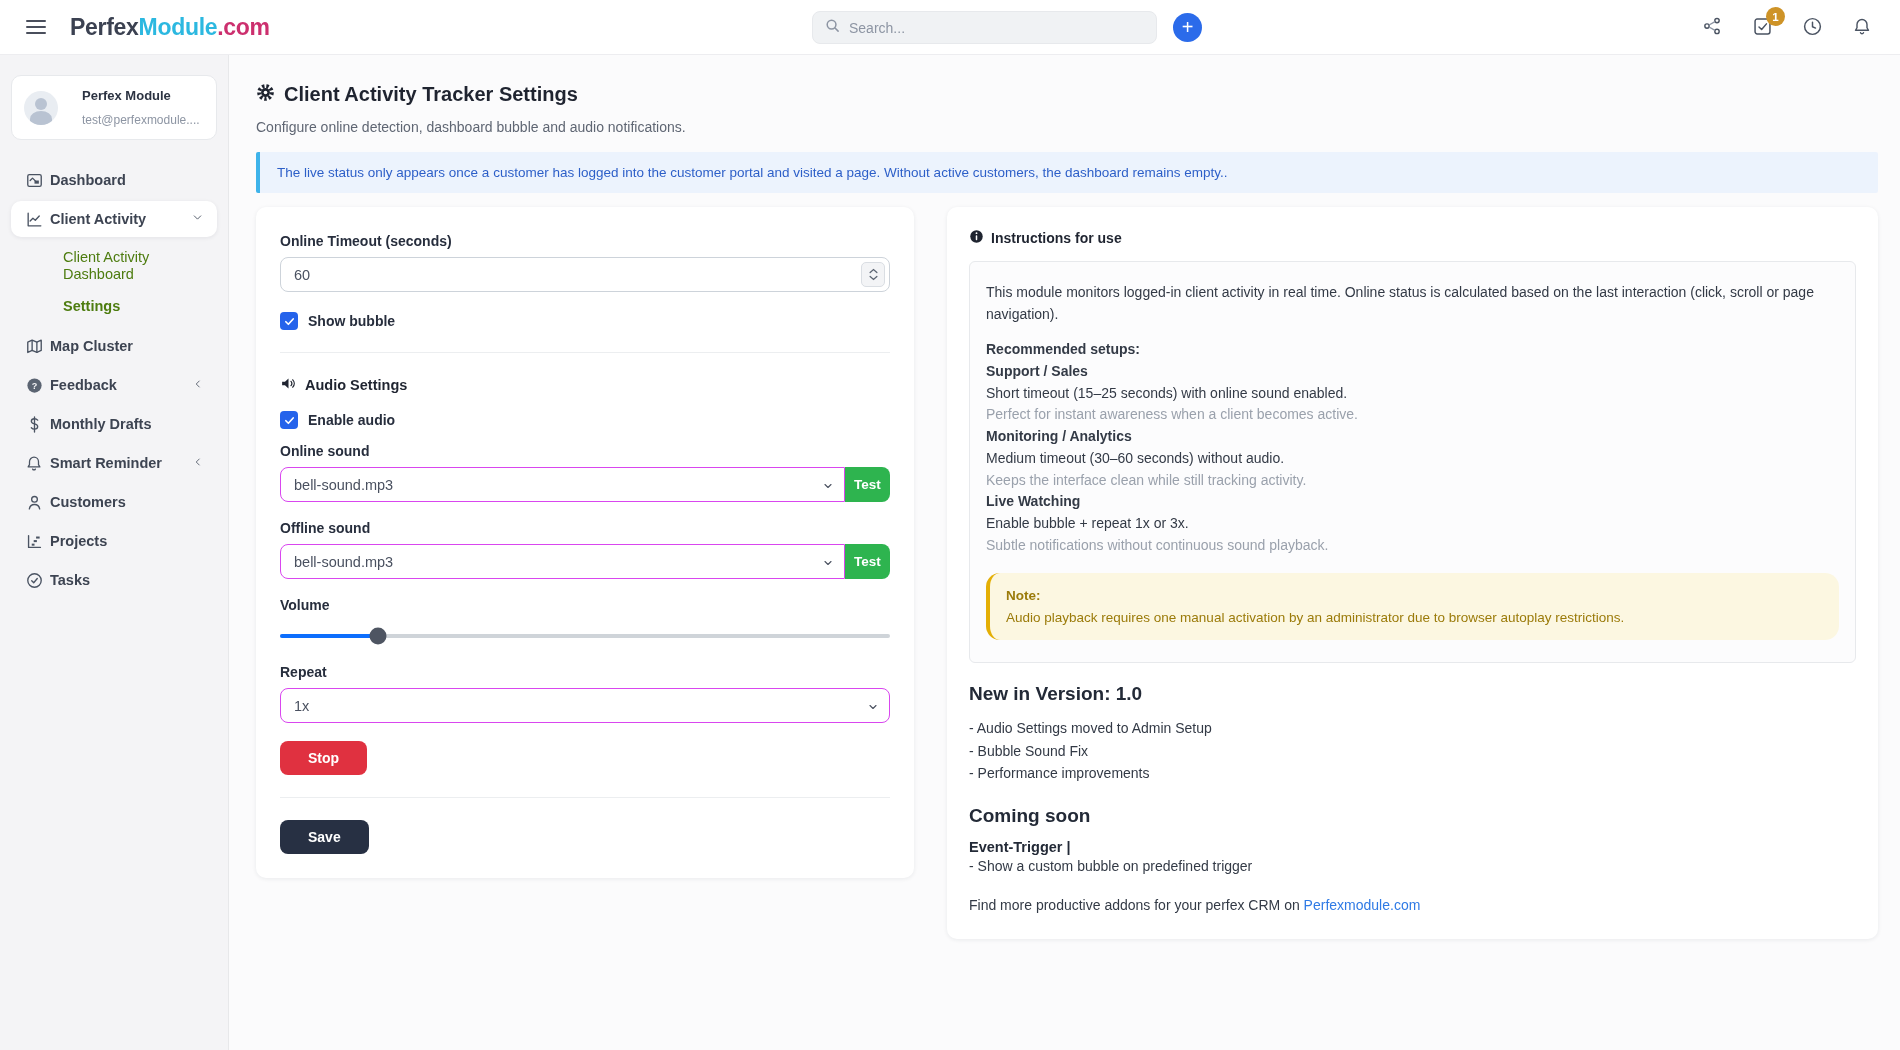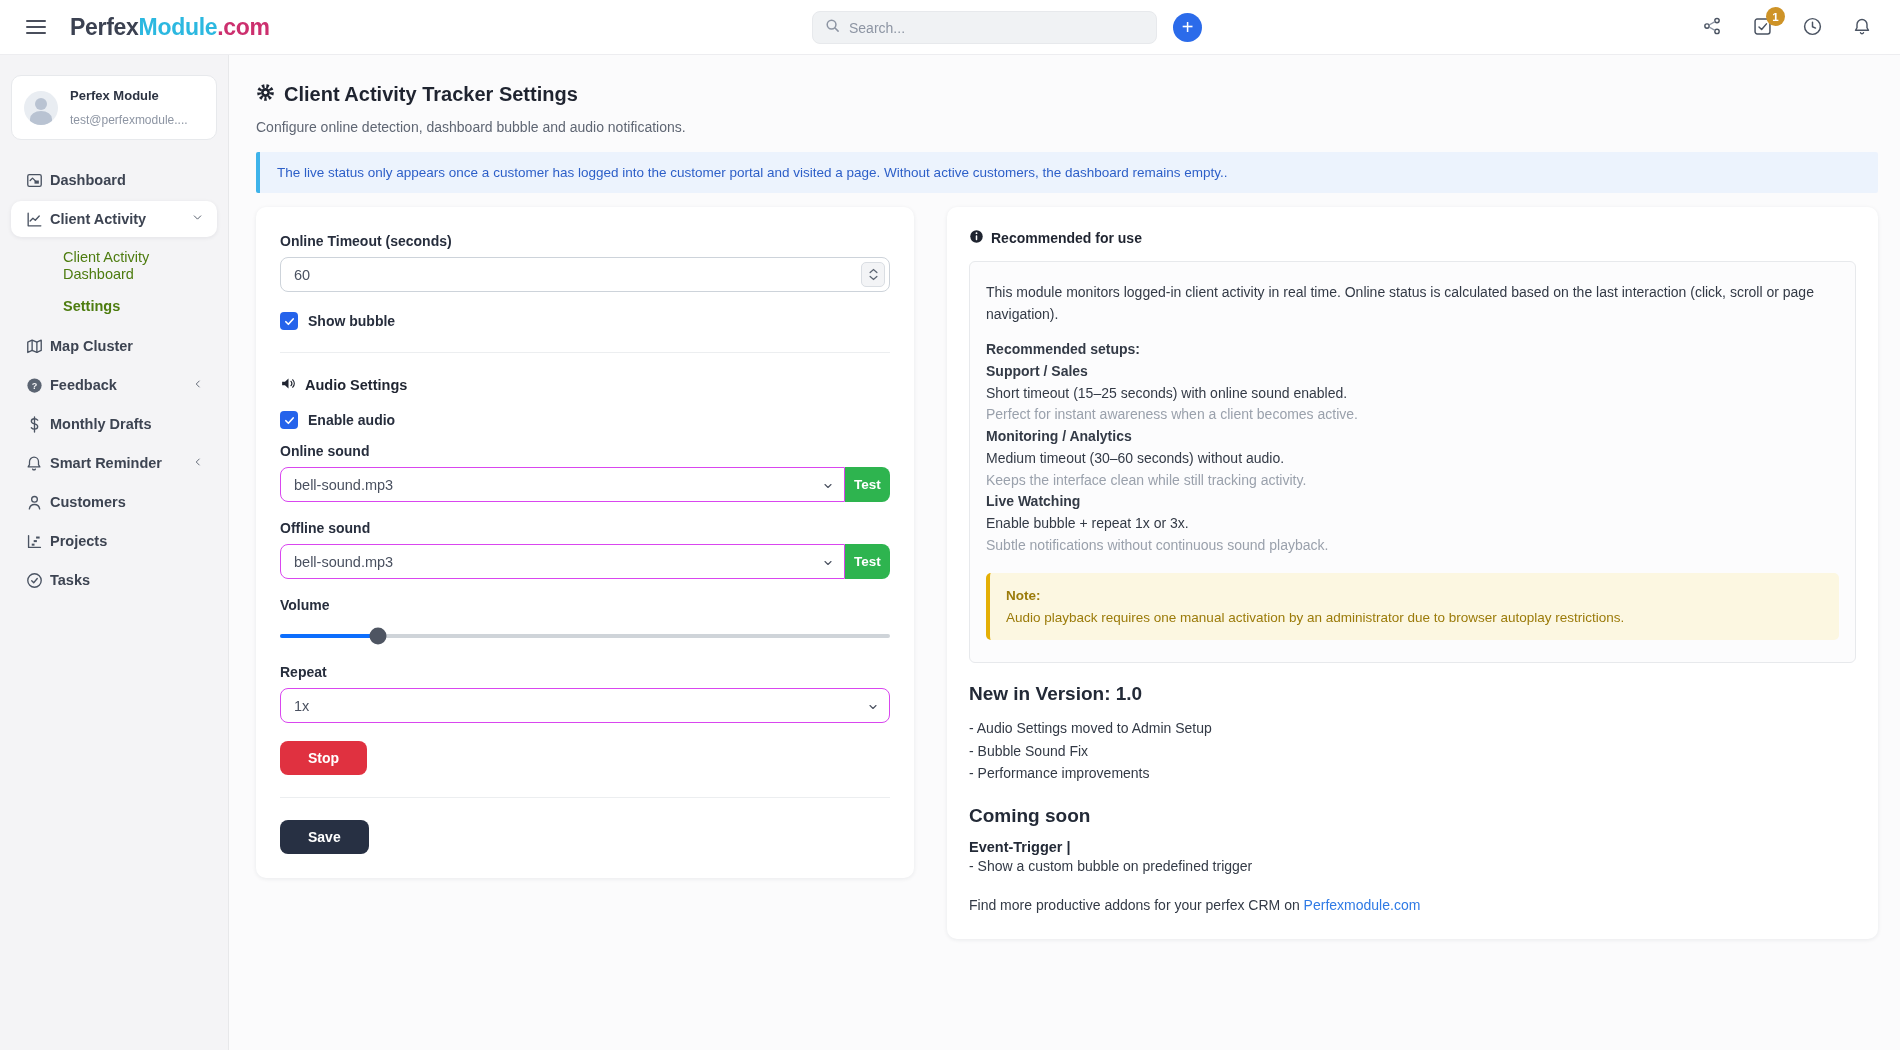--- a/index.html
+++ b/index.html
@@ -27,21 +27,21 @@
            background:#ce9327; color:#fff; font-size:11.5px; font-weight:700; display:flex;
            align-items:center; justify-content:center; }
 
   
   .layout { display:flex; height:995px; }
   .sidebar { width:229px; background:#f4f4f6; border-right:1px solid #e7e8ea; padding:20px 11px 0; }
   .main { flex:1; padding:28px 22px 0 27px; }
 
   
   .profile-card { background:#fff; border:1px solid #e7e9ec; border-radius:10px; padding:12px 12px;
-                  display:flex; align-items:center; gap:12px; margin-bottom:22px; }
+                  display:flex; align-items:center; gap:24px; margin-bottom:22px; }
   .avatar { width:34px; height:34px; border-radius:50%; background:#e9edf2; overflow:hidden;
             position:relative; flex-shrink:0; }
   .avatar .head { position:absolute; top:7px; left:11px; width:12px; height:12px; border-radius:50%; background:#b9c3d2; }
   .avatar .torso { position:absolute; top:20px; left:6px; width:22px; height:16px; border-radius:50% 50% 0 0; background:#b9c3d2; }
   .profile-name { font-size:13px; font-weight:700; color:#2c3342; }
   .profile-email { font-size:12px; color:#8d95a3; margin-top:10px; }
 
   .menu-item { display:flex; align-items:center; gap:6px; padding:8px 13px; border-radius:10px;
                color:#3d4452; font-weight:600; font-size:14.5px; cursor:pointer; margin-bottom:3px; }
   .menu-item.active { background:#fff; box-shadow:0 1px 4px rgba(20,30,50,.08); }
@@ -99,21 +99,21 @@
   .btn-stop { background:#e03140; }
   .btn-save { background:#273043; }
 
   
   .inst-head { display:flex; align-items:center; gap:7px; font-size:14px; font-weight:700; color:#1f2430; }
   .inst-box { margin-top:14px; border:1px solid #e7e9ec; background:#fcfcfd; border-radius:6px;
               padding:20px 16px 22px; font-size:14px; color:#333a46; line-height:1.55; }
   .inst-box p { margin-bottom:14px; }
   .b { font-weight:700; }
   .muted { color:#9aa1ac; }
-  .note { margin-top:17px; background:#fcf7e1; border-left:4px solid #e4af06; border-radius:5px;
+  .note { margin-top:17px; background:#fcf7e1; border-left:4px solid #e4af06; border-radius:14px;
           padding:12px 16px; font-size:13.5px; color:#9b7b0a; line-height:1.6; }
   .note .b { color:#9b7b0a; }
   .updates-head { margin-top:30px; }
   .update-title { font-size:19px; font-weight:600; color:#232a37; margin:20px 0 12px; }
   .update-line { font-size:14px; color:#333a46; line-height:1.6; }
   .feature-name { font-size:14.5px; font-weight:700; color:#232a37; margin-top:2px; }
   .footer-line { margin-top:20px; font-size:14px; color:#333a46; }
   .footer-line a { color:#2f7ae5; text-decoration:none; cursor:pointer; }
 </style>
 </head>
@@ -419,21 +419,21 @@
 
       <div class="card card-right">
         <div class="inst-head">
           <span>
             <svg width="15" height="15" viewBox="0 0 24 24">
                 <circle cx="12" cy="12" r="10" fill="#1f2430"></circle>
                 <rect x="10.8" y="10" width="2.4" height="8" rx="1.1" fill="#fff"></rect>
                 <circle cx="12" cy="6.6" r="1.5" fill="#fff"></circle>
               </svg>
           </span>
-          <span>Recommended for use</span>
+          <span>Instructions for use</span>
         </div>
 
         <div class="inst-box">
           <p>This module monitors logged-in client activity in real time. Online status is calculated based on the last interaction (click, scroll or page navigation).</p>
           <div class="b">Recommended setups:</div>
           <div class="b">Support / Sales</div>
           <div>Short timeout (15–25 seconds) with online sound enabled.</div>
           <div class="muted">Perfect for instant awareness when a client becomes active.</div>
           <div class="b">Monitoring / Analytics</div>
           <div>Medium timeout (30–60 seconds) without audio.</div>

